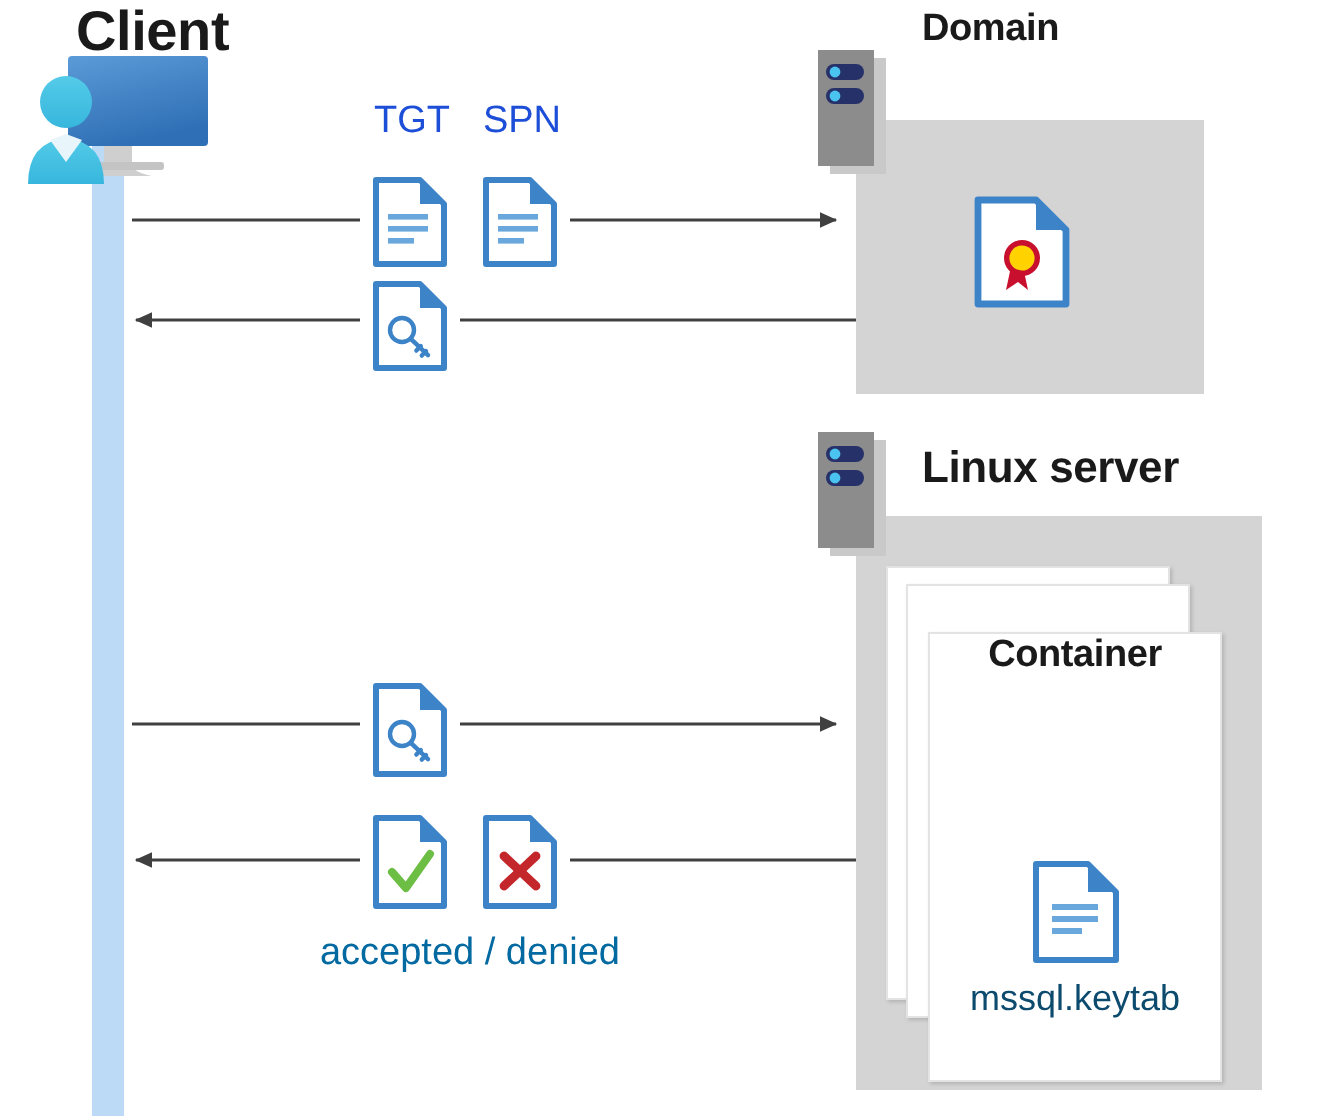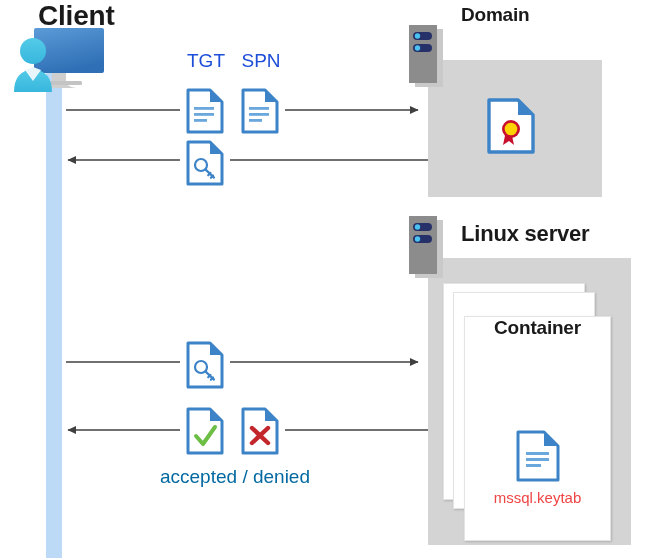--- a/index.html
+++ b/index.html
@@ -34,21 +34,21 @@
   #container-stack{left:443px;top:283px;width:168px;height:243px;}
   .card{position:absolute;background:#ffffff;border:1px solid #e3e3e3;
         box-shadow:1px 1px 2px rgba(0,0,0,0.16);}
   .card-1{left:0;top:0;width:140px;height:215px;}
   .card-2{left:10px;top:9px;width:140px;height:215px;}
   .card-3{left:21px;top:18px;width:147px;height:225px;box-sizing:border-box;margin-top:15px;}
 
   
   #sql-icon{left:50%;margin-left:-23px;top:46px;width:46px;height:50px;position:absolute;}
   #keytab-icon{left:50%;margin-left:-22px;top:113px;width:44px;height:52px;position:absolute;}
-  #keytab-label{position:absolute;left:0;top:172px;width:100%;text-align:center;font-size:15px;color:#ef4444;}
+  #keytab-label{position:absolute;left:0;top:172px;width:100%;text-align:center;font-size:18px;color:#0c4a6e;}
 
   
   #cert-icon{left:487px;top:98px;width:48px;height:56px;}
 
   
   .arrow-svg{position:absolute;left:0;top:0;width:660px;height:558px;pointer-events:none;}
 
   
   .doc{position:absolute;}
   #doc-tgt{left:186px;top:88px;width:38px;height:46px;}

